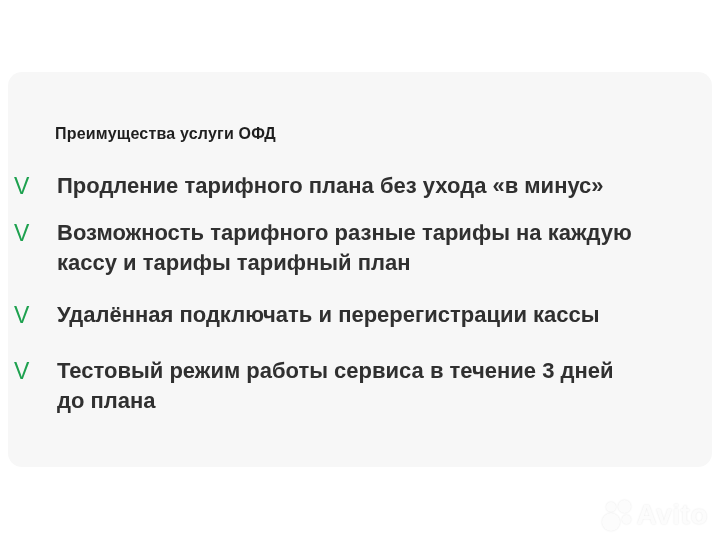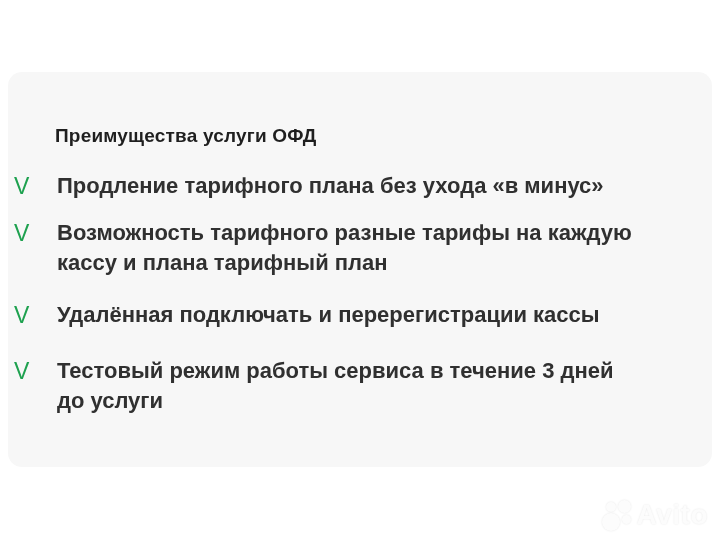--- a/index.html
+++ b/index.html
@@ -20,21 +20,21 @@
     top: 72px;
     width: 704px;
     height: 395px;
     background: var(--card-background, #f7f7f7);
     border-radius: 14px;
   }
   .title {
     position: absolute;
     left: 55px;
     top: 110px;
-    font-size: 19px;
+    font-size: 16px;
     line-height: 26px;
     font-weight: 700;
     color: var(--title-text, #1f1f1f);
     white-space: nowrap;
     letter-spacing: 0.2px;
   }
   .benefit {
     position: absolute;
     left: 14px;
     display: flex;
@@ -101,37 +101,37 @@
   <div class="lines">
     <div class="line">Продление тарифного плана без ухода «в минус»</div>
 
   </div>
 </div>
 
 <div class="benefit" style="top:218px">
   <span class="check">V</span>
   <div class="lines">
     <div class="line">Возможность тарифного разные тарифы на каждую</div>
-    <div class="line">кассу и плана тарифный план</div>
+    <div class="line">кассу и тарифы тарифный план</div>
   </div>
 </div>
 
 <div class="benefit" style="top:300px">
   <span class="check">V</span>
   <div class="lines">
     <div class="line">Удалённая подключать и перерегистрации кассы</div>
 
   </div>
 </div>
 
 <div class="benefit" style="top:356px">
   <span class="check">V</span>
   <div class="lines">
     <div class="line">Тестовый режим работы сервиса в течение 3 дней</div>
-    <div class="line">до услуги</div>
+    <div class="line">до плана</div>
   </div>
 </div>
 
 <div class="watermark">
   <span class="logo">
     <i class="c c1"></i>
     <i class="c c2"></i>
     <i class="c c3"></i>
     <i class="c c4"></i>
   </span>

